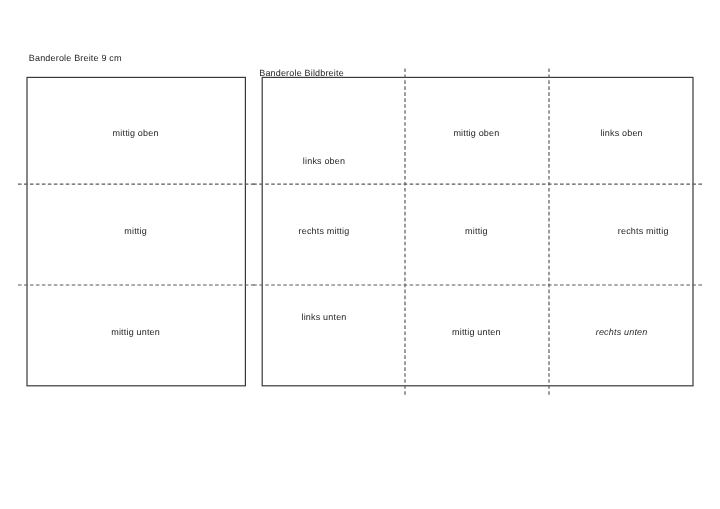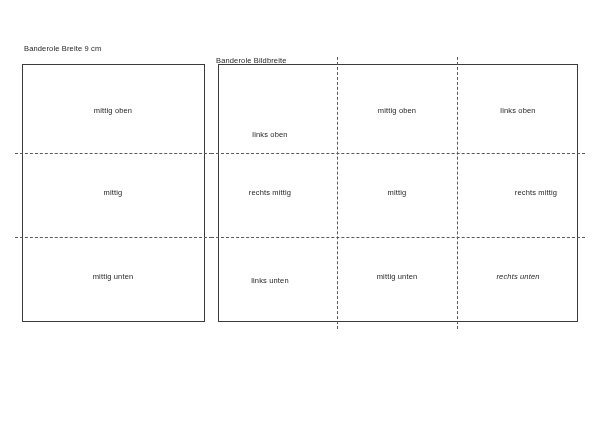--- a/index.html
+++ b/index.html
@@ -120,17 +120,17 @@
   <div class="cell-label" style="left:113px; top:272px;">mittig unten</div>
 
   <div class="cell-label" style="left:270px; top:106px;margin-top:24px;">links oben</div>
   <div class="cell-label" style="left:397px; top:106px;">mittig oben</div>
   <div class="cell-label" style="left:518px; top:106px;">links oben</div>
 
   <div class="cell-label" style="left:270px; top:188px;">rechts mittig</div>
   <div class="cell-label" style="left:397px; top:188px;">mittig</div>
   <div class="cell-label" style="left:536px; top:188px;">rechts mittig</div>
 
-  <div class="cell-label" style="left:270px; top:276px;">links unten</div>
+  <div class="cell-label" style="left:270px; top:260px;">links unten</div>
   <div class="cell-label" style="left:397px; top:272px;">mittig unten</div>
   <div class="cell-label" style="left:518px; top:272px;font-style:italic;">rechts unten</div>
 
 </div>
 
 </body></html>

